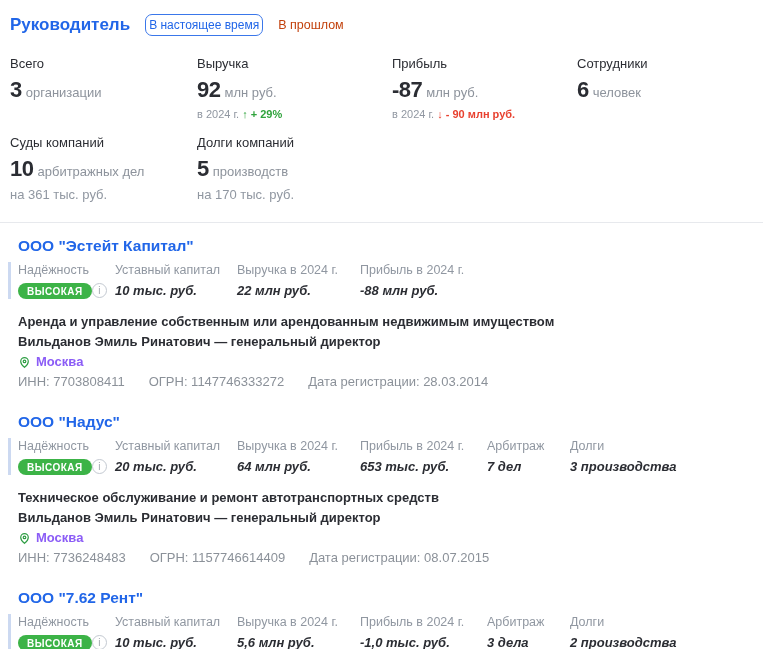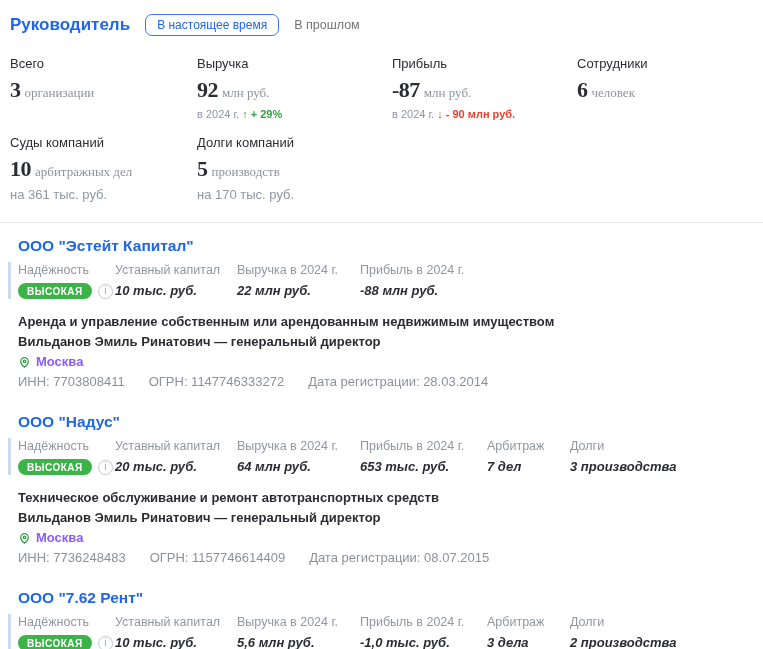--- a/index.html
+++ b/index.html
@@ -13,34 +13,34 @@
 
   
   .header-row {
     display: flex; align-items: center; gap: 15px;
     padding: 0 0 0 10px; height: 26px;
   }
   .page-title { font-size: 17px; font-weight: bold; color: #2166e8; }
   .toggle-btn {
     display: inline-flex; align-items: center;
     border: 1px solid #3a77ea; color: #2166e8; background: #fff;
-    border-radius: 7px; padding: 4px 11px; font-size: 12px;
+    border-radius: 7px; padding: 4px 3px; font-size: 12px;
     font-family: inherit; cursor: pointer; line-height: 1;
   }
-  .past-link { color: #737373; font-size: 12.5px; text-decoration: none; cursor: pointer; }
+  .past-link { color: #c2410c; font-size: 12.5px; text-decoration: none; cursor: pointer; }
 
   
   .stats {
     display: grid;
     grid-template-columns: 187px 195px 185px 1fr;
     row-gap: 15px;
     padding: 18px 0 0 10px;
   }
   .stat-label { font-weight: normal; font-size: 13px; margin-bottom: 7px; }
-  .stat-line { line-height: 24px; font-family: Liberation Serif, serif; }
+  .stat-line { line-height: 24px; }
   .stat-value { font-size: 22px; font-weight: bold; letter-spacing: -0.5px; }
   .stat-unit  { font-size: 13px; color: #8d939c; margin-left: 4px; }
   .stat-note  { font-size: 11px; color: #9097a1; margin-top: 3px; }
   .stat-note .up   { color: #2fa33c; font-weight: bold; }
   .stat-note .down { color: #e8412f; font-weight: bold; }
   .stat-sub   { font-size: 13px; color: #9097a1; margin-top: 3px; }
 
   
   .divider { border: none; border-top: 1px solid #e7e9ed; margin-top: 20px; }
 
@@ -60,21 +60,21 @@
     margin-bottom: 13px;
   }
   .mcol { padding-top: 1px; }
   .w-rel  { width: 97px; }
   .w-cap  { width: 122px; }
   .w-rev  { width: 123px; }
   .w-prof { width: 127px; }
   .w-arb  { width: 83px; }
   .mlabel { color: #9097a1; font-size: 12.5px; margin-bottom: 6px; }
   .mvalue { font-weight: bold; font-size: 13px; font-style: italic; }
-  .badge-row { display: flex; align-items: center; gap: 6px; }
+  .badge-row { display: flex; align-items: flex-start; }
   .badge {
     background: #3cb347; color: #fff; font-size: 10px; font-weight: bold;
     letter-spacing: 0.5px; border-radius: 9px; padding: 3px 9px 2px;
     line-height: 1.1; display: inline-block; cursor: default;
   }
   .info-icon {
     width: 15px; height: 15px; border: 1px solid #c3c9d1; border-radius: 50%;
     color: #a0a6ae; font-size: 10px; display: inline-flex;
     align-items: center; justify-content: center; cursor: pointer;
     font-style: normal; line-height: 1;

